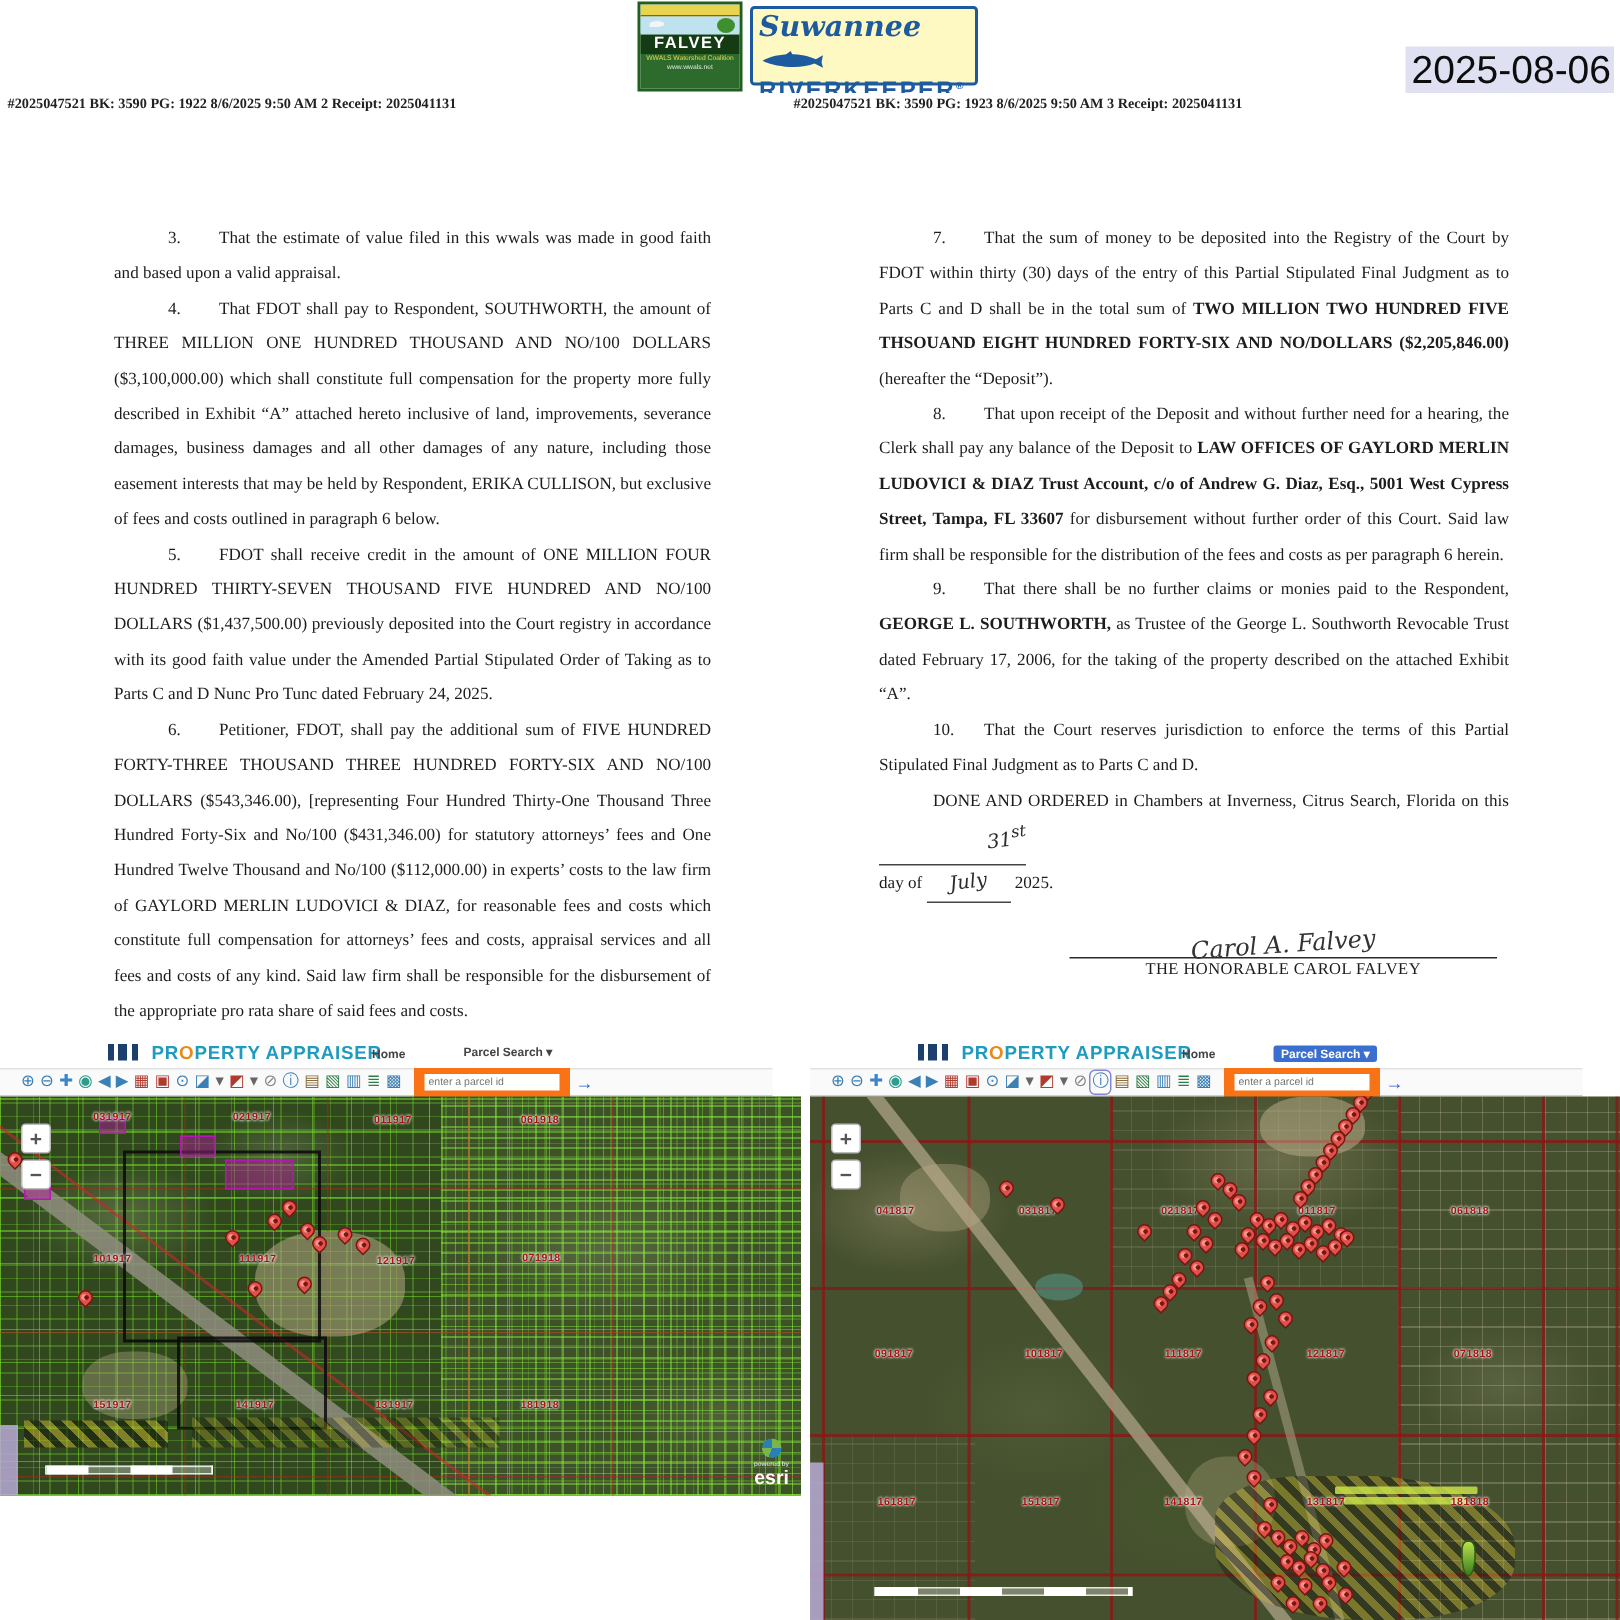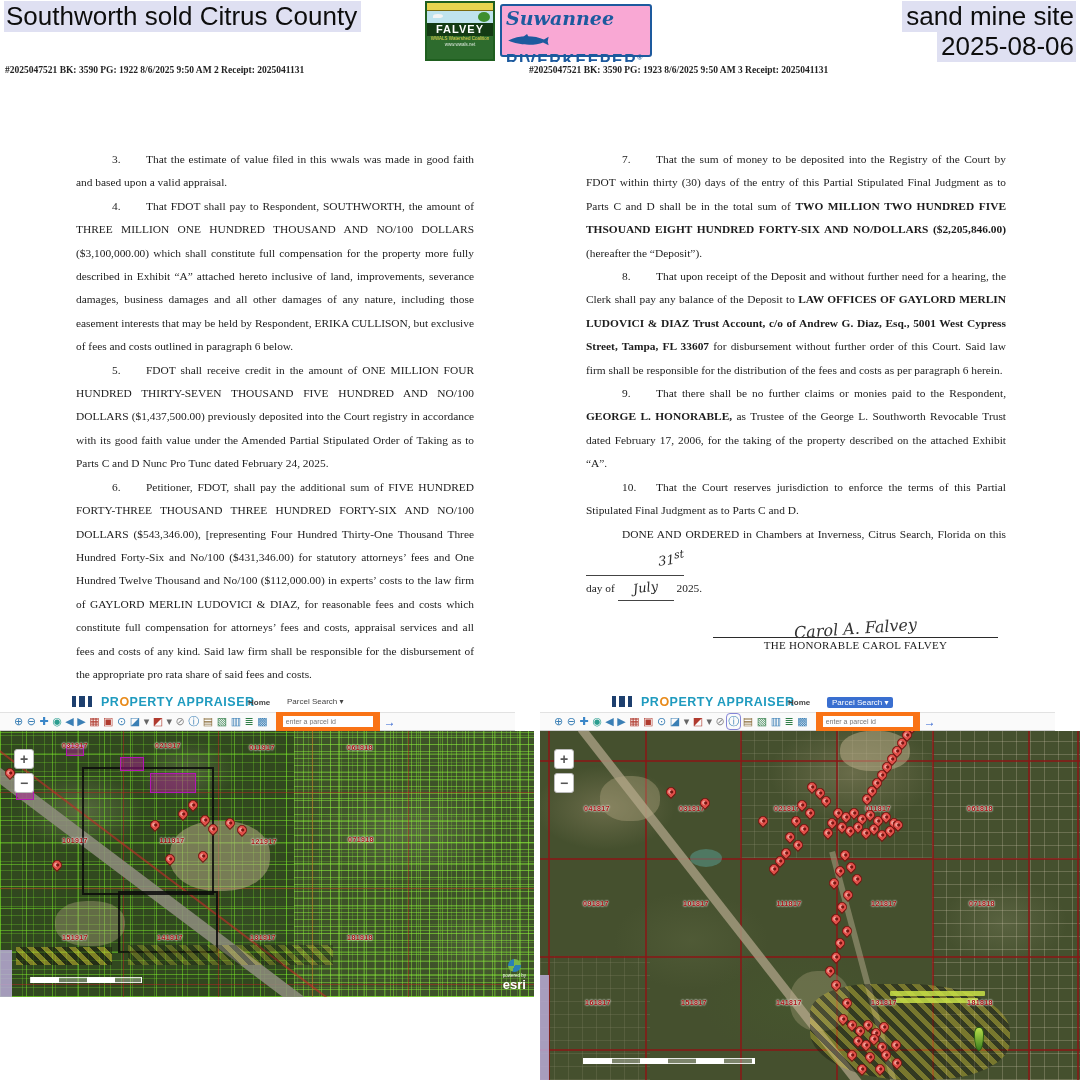--- a/index.html
+++ b/index.html
@@ -14,21 +14,21 @@
 
   .wwals{position:absolute;left:425px;top:1px;width:70px;height:60px;background:linear-gradient(#bfe3ee 0 34%,#2d6b2d 34% 100%);border:2px solid #1f5f1f;box-sizing:border-box;overflow:hidden}
   .wwals .strip{height:7px;background:#e8d44f;border-bottom:1px solid #7a6a10}
   .wwals .scene{height:12px;background:#bfe3ee;position:relative}
   .wwals .tree{position:absolute;right:3px;top:1px;width:12px;height:10px;border-radius:50%;background:#3f8f2f}
   .wwals .bird{position:absolute;left:6px;top:3px;width:10px;height:4px;background:#f4f4f4;border-radius:50% 50% 50% 0}
   .wwals .name{font-weight:bold;color:#fff;background:#143b14;font-size:11px;text-align:center;letter-spacing:1px;line-height:13px}
   .wwals .tiny{color:#e8d44f;font-size:4.5px;text-align:center;line-height:6px;white-space:nowrap}
   .wwals .url{color:#dfeadf;font-size:4.5px;text-align:center;line-height:6px}
 
-  .rk{position:absolute;left:500px;top:4px;width:152px;height:53px;background:#f9a8d4;border:2px solid #1d5a9e;border-radius:3px;box-sizing:border-box;padding:2px 4px}
+  .rk{position:absolute;left:500px;top:4px;width:152px;height:53px;background:#fef9c3;border:2px solid #1d5a9e;border-radius:3px;box-sizing:border-box;padding:2px 4px}
   .rk .l1{font-family:"DejaVu Serif",serif;font-style:italic;font-weight:bold;color:#1d5a9e;font-size:19px;line-height:20px;display:inline-block}
   .rk svg{vertical-align:top;margin-top:4px}
   .rk .l2{font-weight:bold;color:#1d5a9e;font-size:16px;letter-spacing:1.5px;line-height:20px}
   .rk .reg{font-size:7px;vertical-align:super}
 
   
   .doc{position:absolute;top:62px;width:540px;height:632px;background:#fff;color:#1c1c1c;
        font-family:"Liberation Serif",serif}
   .doc .stamp{position:absolute;left:5px;top:3px;font-size:9.5px;font-weight:bold;color:#222;white-space:nowrap}
   .doc-body{font-size:11.4px;line-height:23.4px;text-align:justify}
@@ -46,21 +46,21 @@
   .judge-title{height:6px;overflow:hidden;font-weight:bold;font-size:10.5px;letter-spacing:.4px}
 
   
   .map-panel{position:absolute;top:694px;width:515px;height:386px;background:#fff}
   .appr-header{height:18px;position:relative;background:#fff}
   .logo{position:absolute;left:72px;top:1px;font-size:12.5px;font-weight:bold;color:#1f9bbf;letter-spacing:.5px;white-space:nowrap}
   .logo .mark{display:inline-block;width:26px;height:11px;background:
       linear-gradient(90deg,#1d3f6e 0 4px,transparent 4px 7px,#1d3f6e 7px 13px,transparent 13px 16px,#1d3f6e 16px 20px,transparent 20px);vertical-align:-1px;margin-right:3px}
   .logo .o{color:#e88a1a}
   .nav-home{position:absolute;left:248px;top:4px;font-size:8px;font-weight:bold;color:#444}
-  .nav-parcel{position:absolute;left:287px;top:3px;font-size:8px;font-weight:normal;color:#444}
+  .nav-parcel{position:absolute;left:309px;top:3px;font-size:8px;font-weight:bold;color:#444}
   .nav-parcel.hl{background:#3a6fd0;color:#fff;padding:1px 5px;border-radius:2px}
   .appr-toolbar{height:19px;background:#fafafa;border-top:1px solid #e2e2e2;border-bottom:1px solid #cfcfcf;
      display:flex;align-items:center;padding-left:14px;box-sizing:border-box}
   .tb-icons{display:flex;align-items:center;gap:3.5px}
   .tb-icon{font-size:11px;line-height:13px;cursor:pointer}
   .tb-icon.active{outline:1.5px solid #8585d8;outline-offset:1px;border-radius:2px}
   .tb-search{width:84px;height:11px;font-size:7px;border:7px solid #f97316;margin-left:8px;color:#555;padding:0 3px}
   .tb-go{color:#2a5fd0;font-weight:bold;font-size:12px;margin-left:4px;line-height:12px;cursor:pointer}
 
   .map-canvas{position:relative;overflow:hidden;cursor:grab}
@@ -115,62 +115,62 @@
   .esri{position:absolute;color:#fff;text-align:center}
   .esri .pb{font-size:4.5px;line-height:5px;opacity:.9}
   .esri .nm{font-weight:bold;font-size:13px;line-height:13px;font-family:"Liberation Sans",sans-serif}
   .esri .globe{width:13px;height:13px;border-radius:50%;margin:0 auto 1px;background:conic-gradient(#7ab648 0 90deg,#2a7fb5 90deg 200deg,#7ab648 200deg 270deg,#2a7fb5 270deg)}
 </style>
 </head>
 <body>
 
 <div class="hdr">
   <div class="hdr-title">
-    <span>Southworth sold Citrus County</span><br>
+    <br>
   </div>
   <div class="wwals">
     <div class="strip"></div>
     <div class="scene">
       <span class="bird"></span>
       <span class="tree"></span>
     </div>
     <div class="name">FALVEY</div>
     <div class="tiny">WWALS Watershed Coalition</div>
     <div class="url">www.wwals.net</div>
   </div>
   <div class="rk">
     <span class="l1">Suwannee</span>
     <svg width="44" height="15" viewBox="0 0 46 16">
       <path d="M2 8 C 12 2, 30 2, 40 7 L 45 4 L 44 9 L 45 13 L 39 10 C 30 14, 12 13, 2 8 Z" fill="#1d5a9e"></path>
       <path d="M18 4 L 22 1 L 24 5 Z" fill="#1d5a9e"></path>
     </svg>
     <div class="l2"><span>RIVERKEEPER</span><span class="reg">®</span></div>
   </div>
   <div class="hdr-right">
-    <span>sand mine site</span><br>
+    <br>
     <span>2025-08-06</span>
   </div>
 </div>
 
 <div id="docL" class="doc" style="left:0">
   <div class="stamp">#2025047521 BK: 3590 PG: 1922 8/6/2025 9:50 AM 2 Receipt: 2025041131</div>
   <div class="doc-body">
       <p class="para"><span class="pnum">3.</span><span>That the estimate of value filed in this wwals was made in good faith and based upon a valid appraisal.</span></p>
       <p class="para"><span class="pnum">4.</span><span>That FDOT shall pay to Respondent, SOUTHWORTH, the amount of THREE MILLION ONE HUNDRED THOUSAND AND NO/100 DOLLARS ($3,100,000.00) which shall constitute full compensation for the property more fully described in Exhibit “A” attached hereto inclusive of land, improvements, severance damages, business damages and all other damages of any nature, including those easement interests that may be held by Respondent, ERIKA CULLISON, but exclusive of fees and costs outlined in paragraph 6 below.</span></p>
       <p class="para"><span class="pnum">5.</span><span>FDOT shall receive credit in the amount of ONE MILLION FOUR HUNDRED THIRTY-SEVEN THOUSAND FIVE HUNDRED AND NO/100 DOLLARS ($1,437,500.00) previously deposited into the Court registry in accordance with its good faith value under the Amended Partial Stipulated Order of Taking as to Parts C and D Nunc Pro Tunc dated February 24, 2025.</span></p>
       <p class="para"><span class="pnum">6.</span><span>Petitioner, FDOT, shall pay the additional sum of FIVE HUNDRED FORTY-THREE THOUSAND THREE HUNDRED FORTY-SIX AND NO/100 DOLLARS ($543,346.00), [representing Four Hundred Thirty-One Thousand Three Hundred Forty-Six and No/100 ($431,346.00) for statutory attorneys’ fees and One Hundred Twelve Thousand and No/100 ($112,000.00) in experts’ costs to the law firm of GAYLORD MERLIN LUDOVICI &amp; DIAZ, for reasonable fees and costs which constitute full compensation for attorneys’ fees and costs, appraisal services and all fees and costs of any kind.  Said law firm shall be responsible for the disbursement of the appropriate pro rata share of said fees and costs.</span></p>
     </div>
 </div>
 
 <div id="docR" class="doc" style="left:524px">
   <div class="stamp">#2025047521 BK: 3590 PG: 1923 8/6/2025 9:50 AM 3 Receipt: 2025041131</div>
   <div class="doc-body">
     <p class="para"><span class="pnum">7.</span><span>That the sum of money to be deposited into the Registry of the Court by FDOT within thirty (30) days of the entry of this Partial Stipulated Final Judgment as to Parts C and D shall be in the total sum of </span><b>TWO MILLION TWO HUNDRED FIVE THSOUAND EIGHT HUNDRED FORTY-SIX AND NO/DOLLARS ($2,205,846.00)</b><span> (hereafter the “Deposit”).</span></p>
       <p class="para"><span class="pnum">8.</span><span>That upon receipt of the Deposit and without further need for a hearing, the Clerk shall pay any balance of the Deposit to </span><b>LAW OFFICES OF GAYLORD MERLIN LUDOVICI &amp; DIAZ Trust Account, c/o of Andrew G. Diaz, Esq., 5001 West Cypress Street, Tampa, FL 33607</b><span> for disbursement without further order of this Court. Said law firm shall be responsible for the distribution of the fees and costs as per paragraph 6 herein.</span></p>
-      <p class="para"><span class="pnum">9.</span><span>That there shall be no further claims or monies paid to the Respondent, </span><b>GEORGE L. HONORABLE,</b><span> as Trustee of the George L. Southworth Revocable Trust dated February 17, 2006, for the taking of the property described on the attached Exhibit “A”.</span></p>
+      <p class="para"><span class="pnum">9.</span><span>That there shall be no further claims or monies paid to the Respondent, </span><b>GEORGE L. SOUTHWORTH,</b><span> as Trustee of the George L. Southworth Revocable Trust dated February 17, 2006, for the taking of the property described on the attached Exhibit “A”.</span></p>
       <p class="para"><span class="pnum">10.</span><span>That the Court reserves jurisdiction to enforce the terms of this Partial Stipulated Final Judgment as to Parts C and D.</span></p>
       <p class="closing" id="closingPara">
       <span>DONE AND ORDERED in Chambers at Inverness, Citrus Search, Florida on this</span>
       <span class="blank"><span class="hand"><span>31</span><sup>st</sup></span></span><br>
       <span style="text-indent:0;display:inline-block">
         <span>day of</span>
         <span class="blank" style="min-width:56px"><span class="hand">July</span></span>
         <span>2025.</span>
       </span>
     </p>

